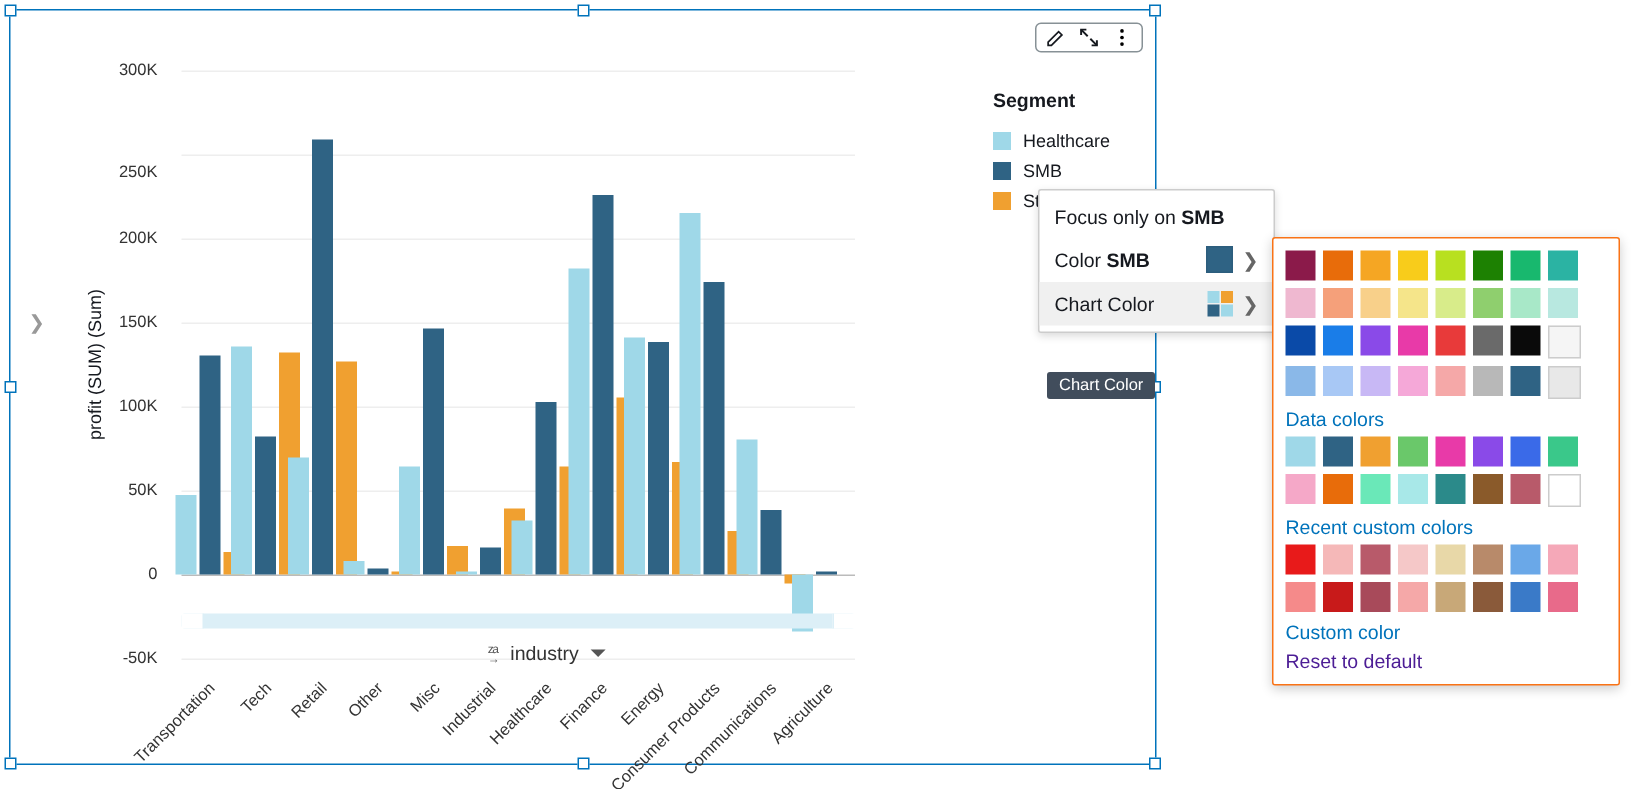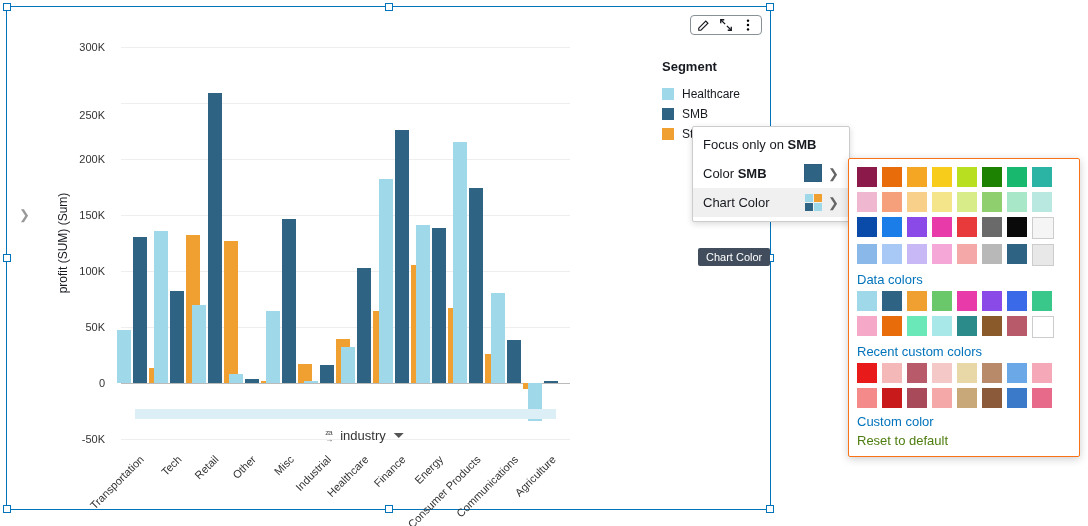--- a/index.html
+++ b/index.html
@@ -36,21 +36,21 @@
 .menu-item.hover{background:#f0f0f0}
 .menu-item .chev{color:#666}
 .mini-sw{width:16px;height:16px;display:inline-block;border:1px solid rgba(0,0,0,0.05)}
 .mini-sw-grid{display:inline-grid;grid-template-columns:8px 8px;grid-template-rows:8px 8px;gap:1px}
 .mini-sw-grid span{display:block}
 .tooltip{position:absolute;left:698px;top:248px;background:#414d5c;color:#fff;font-size:11px;padding:3px 8px;border-radius:2px;z-index:6}
 .palette{position:absolute;left:848px;top:158px;width:214px;background:#fff;border:1px solid #f97316;border-radius:2px;box-shadow:0 2px 8px rgba(0,0,0,0.2);padding:8px;z-index:7}
 .palette-grid{display:grid;grid-template-columns:repeat(8,20px);gap:5px;margin-bottom:6px}
 .palette-grid .sw{width:20px;height:20px;cursor:pointer}
 .palette-label{color:#0073bb;font-size:13px;margin:4px 0}
-.palette-reset{color:#4d7c0f;font-size:13px;margin-top:4px;cursor:pointer}
+.palette-reset{color:#4c1d95;font-size:13px;margin-top:4px;cursor:pointer}
 .sort-icon-box{display:flex;flex-direction:column;font-size:8px;line-height:7px;letter-spacing:-1px;color:#555}
 .chev-down{display:inline-block;width:0;height:0;border-left:5px solid transparent;border-right:5px solid transparent;border-top:5px solid #555}
 svg{display:block}
 </style>
 </head>
 <body>
 <div class="stage">
 
 <div class="card">
 

